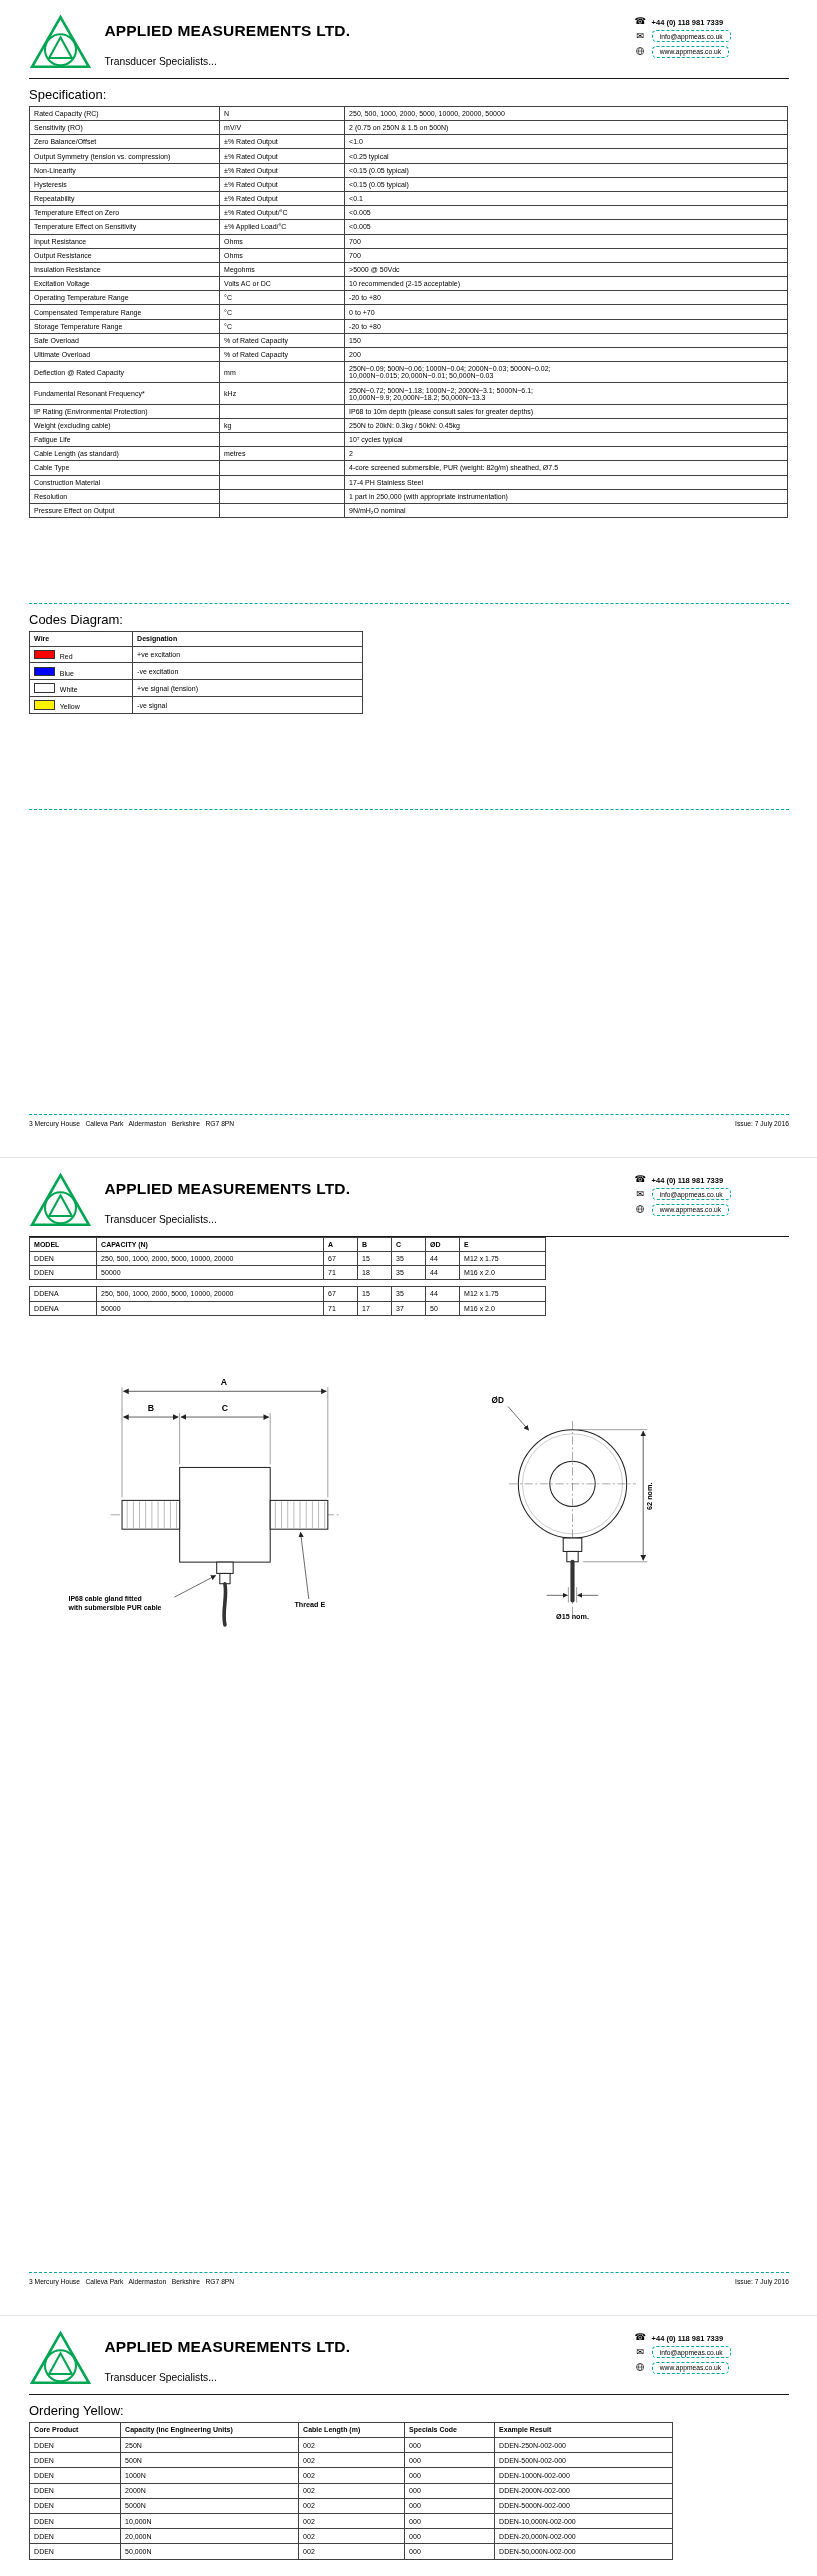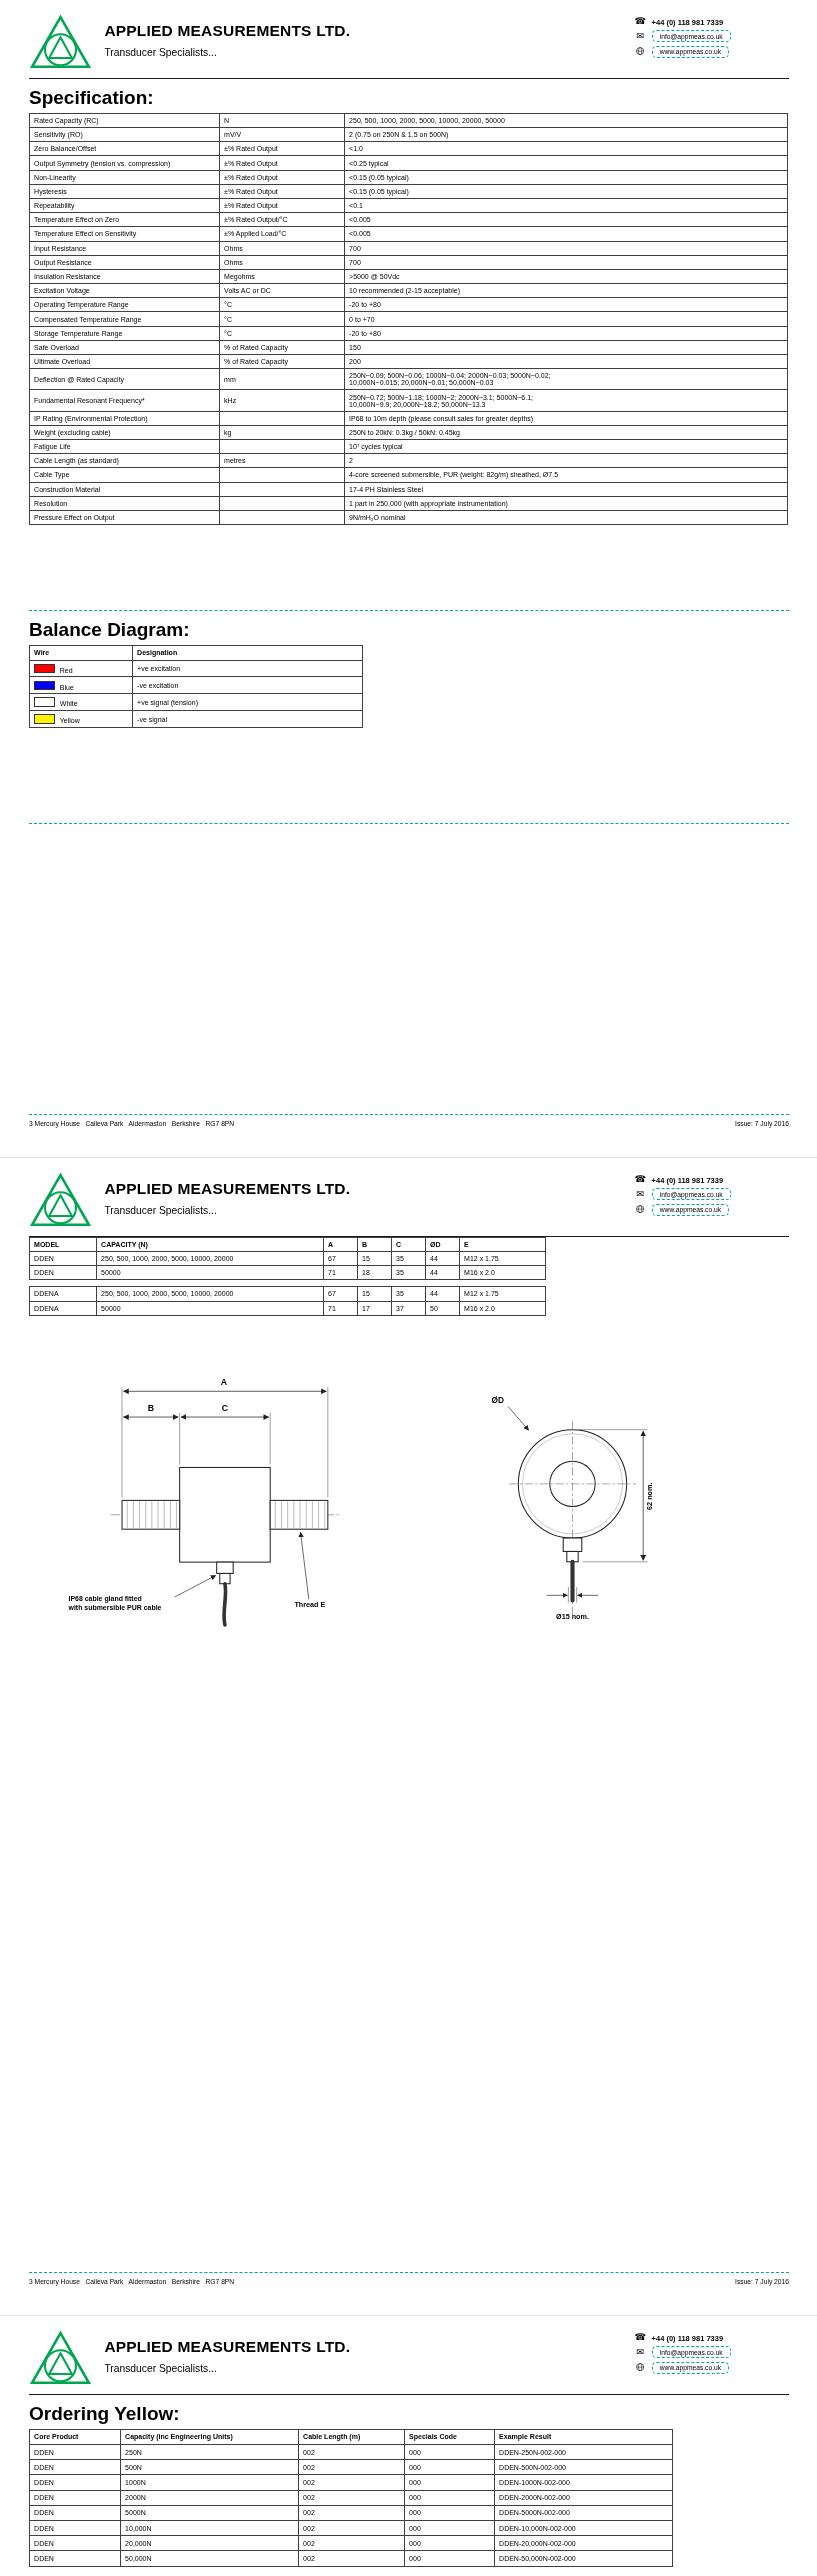--- a/index.html
+++ b/index.html
@@ -4,31 +4,31 @@
 <style>
   html,body{margin:0;padding:0;}
   body{width:818px;background:#fff;color:#000;font-family:"Liberation Sans",sans-serif;}
   .page{position:relative;width:818px;height:1157px;background:#fff;overflow:hidden;}
   .page + .page{border-top:1.5px solid #e3e3e3;}
 
   
   .hdr{display:flex;align-items:flex-start;padding:14.4px 29px 0 29px;}
   .hdr-names{margin-left:12.4px;padding-top:7.2px;}
   .company{font-size:15.5px;font-weight:700;letter-spacing:0.2px;}
-  .tagline{font-size:10.3px;margin-top:7px;}
+  .tagline{font-size:10.3px;margin-top:16px;}
   .hdr-contact{margin-left:auto;display:flex;flex-direction:column;gap:3.6px;padding-top:3.1px;align-items:flex-start;min-width:155px;}
   .contact-row{display:flex;align-items:center;gap:5.2px;}
   .cicon{font-size:9.3px;line-height:1;width:12.4px;text-align:center;}
   .phone{font-weight:700;font-size:7.5px;}
   .pill{border:1px dashed #00A99D;border-radius:4.6px;padding:1.5px 7.2px;font-size:6.7px;}
   .hdr-rule{margin:5.2px 29px 0;border-top:1px solid #191919;}
   .content{padding:0 29px;}
 
   
-  .sec-title{font-size:19px;font-weight:700;margin:8.2px 0 4.1px;}
+  .sec-title{font-size:13px;font-weight:400;margin:8.2px 0 4.1px;}
   table{border-collapse:collapse;table-layout:fixed;}
   td,th{border:0.5px solid #404040;font-size:7px;padding:3.1px 4.1px;text-align:left;vertical-align:middle;overflow:hidden;}
   th{font-weight:700;}
   .spec-table{width:759px;}
   .spec-table td:last-child{white-space:pre-line;}
   .wiring-table{width:333px;}
   .swatch{display:inline-block;width:18.5px;height:7.7px;border:0.5px solid #333;vertical-align:-1px;margin-right:5.2px;}
   .dims-table{width:515px;}
   .dims-b{margin-top:6.2px;}
   .order-table{width:642px;}
@@ -233,21 +233,21 @@
           <tr>
             <td>Pressure Effect on Output</td>
             <td></td>
             <td>9N/mH₂O nominal</td>
           </tr>
         </tbody>
     </table>
 
     <div class="dash dash-spec"></div>
 
-    <h2 class="sec-title">Balance Diagram:</h2>
+    <h2 class="sec-title">Codes Diagram:</h2>
     <table class="wiring-table">
       <colgroup>
           <col style="width:103px">
           <col style="width:230px">
         </colgroup>
       <thead>
         <tr>
           <th>Wire</th>
           <th>Designation</th>
         </tr>

